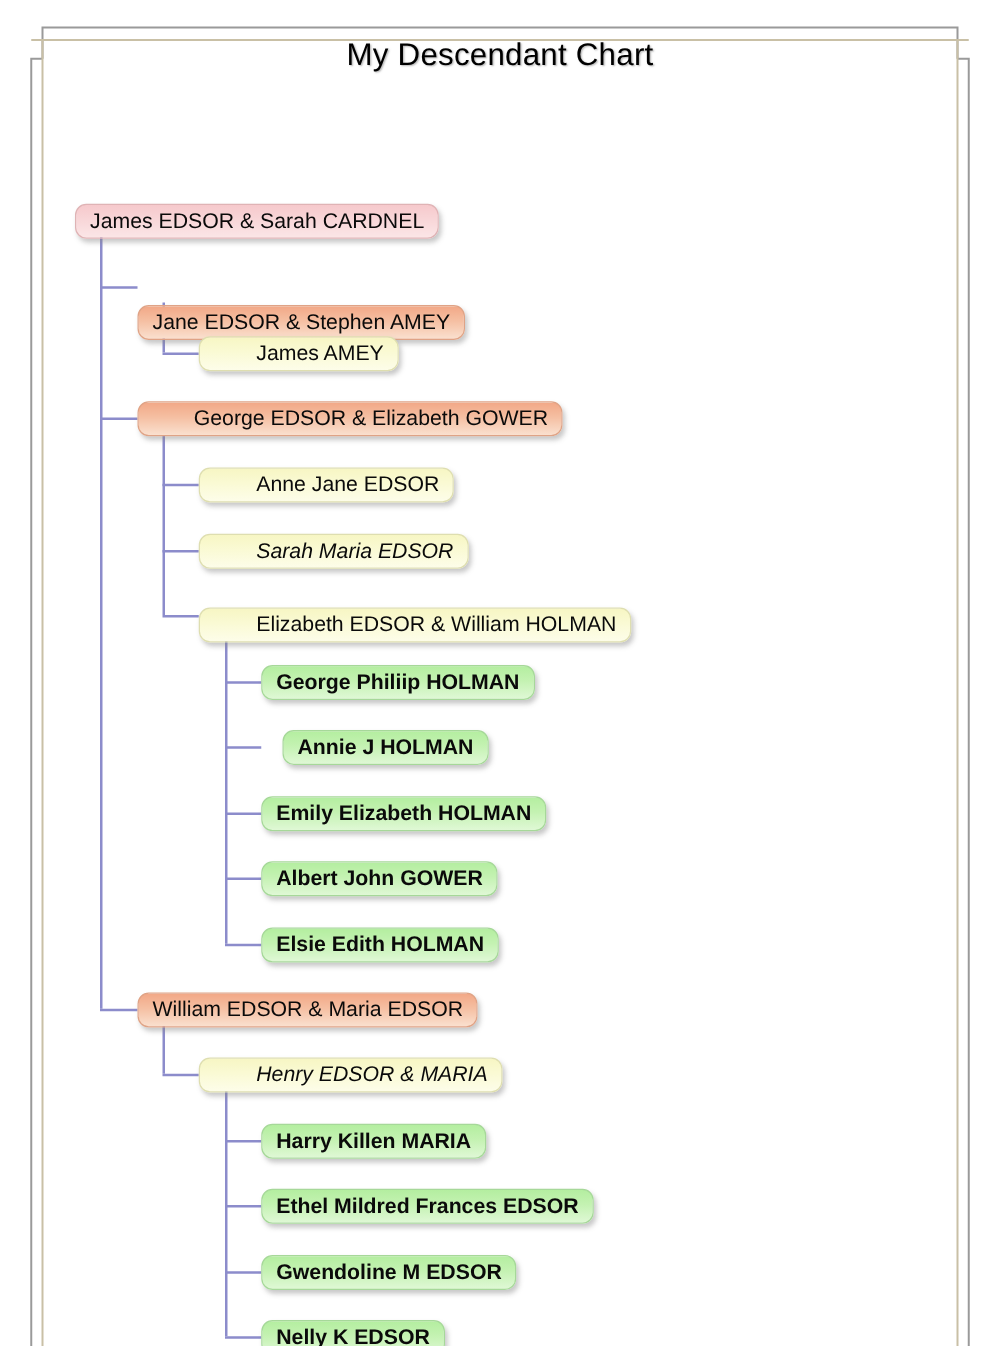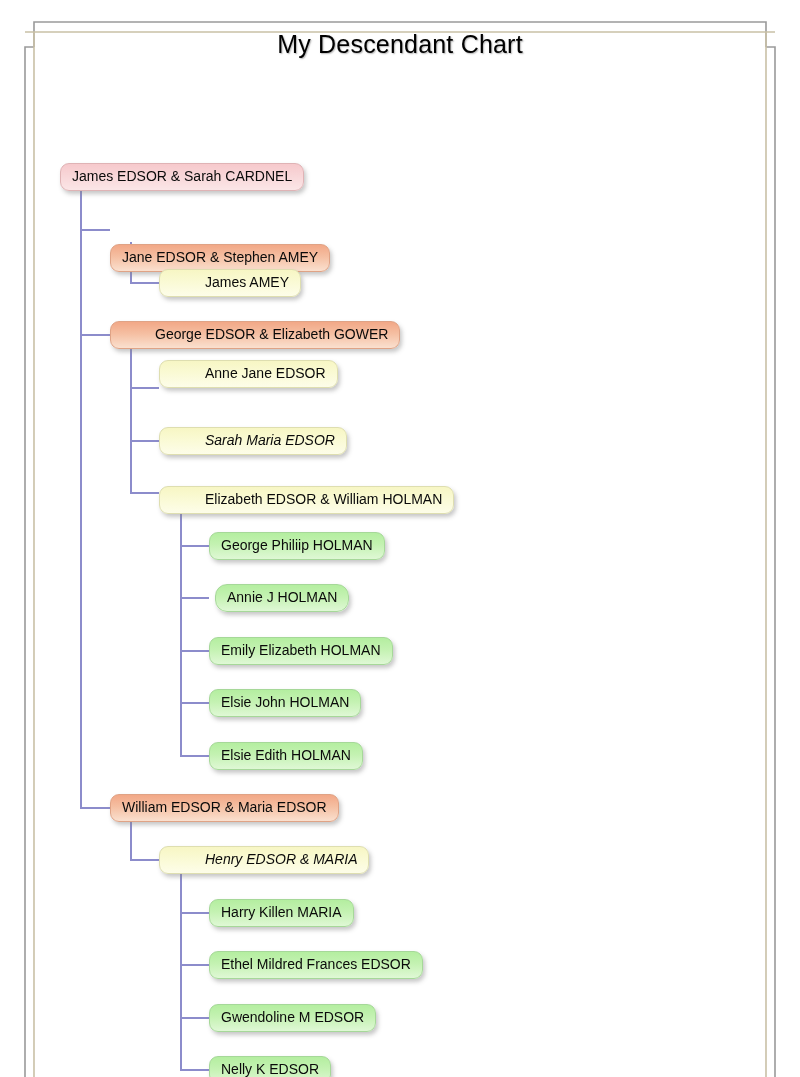--- a/index.html
+++ b/index.html
@@ -49,21 +49,21 @@
   .conn-v { width: 2px; }
   .conn-h { height: 2px; }
 
   
   .node {
     position: absolute;
     display: inline-block;
     box-sizing: border-box;
     border-radius: 9px;
     padding: 4px 11px 5px 11px;
-    font-size: 14px;
+    font-size: 17px;
     color: #0a0a0a;
     white-space: nowrap;
     border: 1px solid rgba(140,140,140,0.55);
     box-shadow: 2px 3px 4px rgba(130,130,130,0.45);
     line-height: 17px;
   }
   .lvl-0 {
     background: linear-gradient(to bottom, #f6c9cc 0%, #f8d6d8 45%, #fbe6e7 100%);
     border-color: #dfb3b5;
   }
@@ -72,20 +72,21 @@
     border-color: #dfa386;
   }
   .lvl-2 {
     background: linear-gradient(to bottom, #f7f6c4 0%, #fafad4 45%, #fdfde9 100%);
     border-color: #dedeb0;
     padding-left: 45px;
   }
   .lvl-3 {
     background: linear-gradient(to bottom, #b4eea0 0%, #c4f2b2 45%, #dff8d5 100%);
     border-color: #a6d899;
+    font-weight: bold;
   }
 </style>
 </head>
 <body>
 
 <svg id="page-frame" width="800" height="1077" viewBox="0 0 800 1077" aria-hidden="true">
 
   <path d="M 34,47 L 34,22 L 766,22 L 766,47" fill="none" stroke="#9a9a9a" stroke-width="1.6"></path>
   <path d="M 766,47 L 775,47 L 775,1077" fill="none" stroke="#9a9a9a" stroke-width="1.6"></path>
   <path d="M 34,47 L 25,47 L 25,1077" fill="none" stroke="#9a9a9a" stroke-width="1.6"></path>
@@ -121,27 +122,27 @@
     <div class="conn-h" style="left: 180px; top: 964px; width: 29px;"></div>
     <div class="conn-h" style="left: 180px; top: 1017px; width: 29px;"></div>
     <div class="conn-h" style="left: 180px; top: 1069px; width: 29px;"></div>
   </div>
 
 <div id="node-layer">
     <div class="node lvl-0" style="left: 60px; top: 163px;"><span>James EDSOR &amp; Sarah CARDNEL</span></div>
     <div class="node lvl-1" style="left: 110px; top: 216px; margin-top: 28px;"><span>Jane EDSOR &amp; Stephen AMEY</span></div>
     <div class="node lvl-2" style="left: 159px; top: 269px;"><span>James AMEY</span></div>
     <div class="node lvl-1" style="left: 110px; top: 321px; padding-left: 44px;"><span>George EDSOR &amp; Elizabeth GOWER</span></div>
-    <div class="node lvl-2" style="left: 159px; top: 360px;"><span>Anne Jane EDSOR</span></div>
+    <div class="node lvl-2" style="left: 159px; top: 374px;"><span>Anne Jane EDSOR</span></div>
     <div class="node lvl-2" style="left: 159px; top: 427px; font-style: italic;"><span>Sarah Maria EDSOR</span></div>
     <div class="node lvl-2" style="left: 159px; top: 486px;"><span>Elizabeth EDSOR &amp; William HOLMAN</span></div>
     <div class="node lvl-3" style="left: 209px; top: 532px;"><span>George Philiip HOLMAN</span></div>
-    <div class="node lvl-3" style="left: 215px; top: 584px; border-radius: 12px;"><span>Annie J HOLMAN</span></div>
+    <div class="node lvl-3" style="left: 226px; top: 584px;"><span>Annie J HOLMAN</span></div>
     <div class="node lvl-3" style="left: 209px; top: 637px;"><span>Emily Elizabeth HOLMAN</span></div>
-    <div class="node lvl-3" style="left: 209px; top: 689px;"><span>Elsie John HOLMAN</span></div>
+    <div class="node lvl-3" style="left: 209px; top: 689px;"><span>Albert John GOWER</span></div>
     <div class="node lvl-3" style="left: 209px; top: 742px;"><span>Elsie Edith HOLMAN</span></div>
     <div class="node lvl-1" style="left: 110px; top: 794px;"><span>William EDSOR &amp; Maria EDSOR</span></div>
     <div class="node lvl-2" style="left: 159px; top: 846px; font-style: italic;"><span>Henry EDSOR &amp; MARIA</span></div>
     <div class="node lvl-3" style="left: 209px; top: 899px;"><span>Harry Killen MARIA</span></div>
     <div class="node lvl-3" style="left: 209px; top: 951px;"><span>Ethel Mildred Frances EDSOR</span></div>
     <div class="node lvl-3" style="left: 209px; top: 1004px;"><span>Gwendoline M EDSOR</span></div>
     <div class="node lvl-3" style="left: 209px; top: 1056px;"><span>Nelly K EDSOR</span></div>
   </div>
 
 </body></html>

